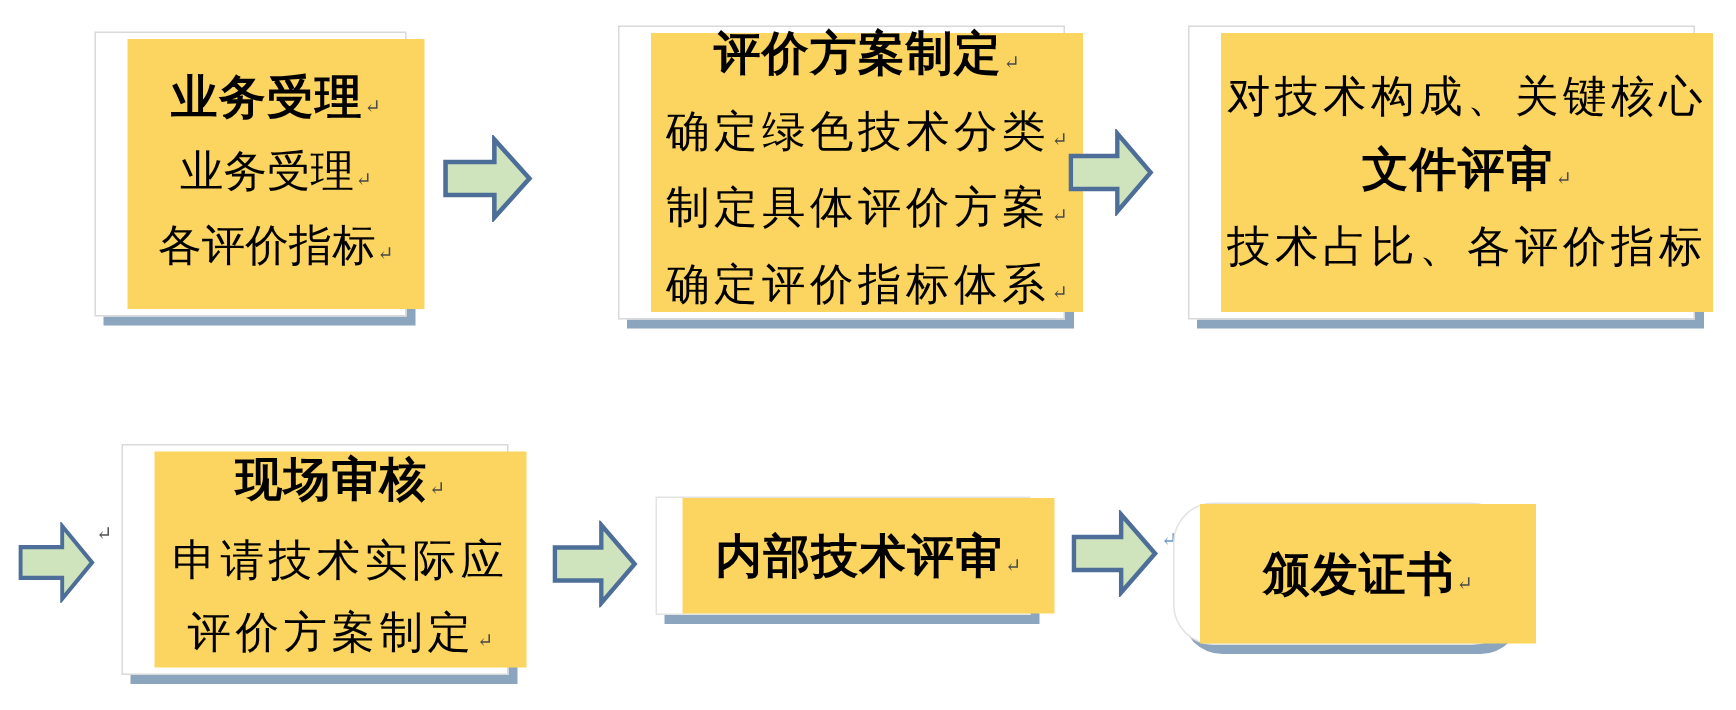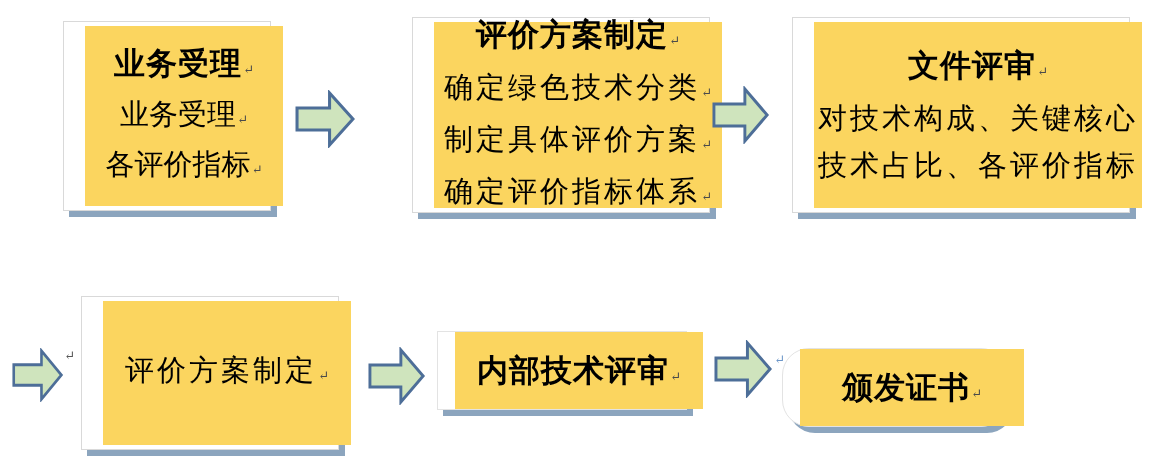--- a/index.html
+++ b/index.html
@@ -70,21 +70,21 @@
     fill: var(--arrow-fill, #cfe4bd);
     stroke: var(--arrow-stroke, #4d6e98);
     stroke-width: 3;
   }
   
   #box1 { left: 63px;  top: 21px;  width: 208px; height: 190px; }
   #box2 { left: 412px; top: 17px;  width: 298px; height: 196px; }
   #box3 { left: 792px; top: 17px;  width: 338px; height: 196px; }
   #box4 { left: 81px;  top: 296px; width: 258px; height: 154px; }
   #box5 { left: 437px; top: 331px; width: 250px; height: 79px;  }
-  #box6 { left: 782px; top: 348px; width: 226px; height: 79px; border-radius: 27px;  }
+  #box6 { left: 782px; top: 335px; width: 226px; height: 95px; border-radius: 27px;  }
   #arrow1 { left: 295px; top: 90px;  width: 61px; height: 58px; }
   #arrow2 { left: 712px; top: 86px;  width: 58px; height: 58px; }
   #arrow3 { left: 12px;  top: 348px; width: 52px; height: 54px; }
   #arrow4 { left: 368px; top: 347px; width: 58px; height: 58px; }
   #arrow5 { left: 714px; top: 340px; width: 59px; height: 58px; }
   #fmark1 { left: 64px;  top: 348px; }
   #fmark2 { left: 774px; top: 352px; }
 </style>
 </head>
 <body>
@@ -115,35 +115,37 @@
   </div>
 
   <div class="arrow" id="arrow2">
     <svg viewBox="0 0 60 58" preserveAspectRatio="none">
         <polygon points="2,18 34,18 34,3 57,29 34,55 34,40 2,40"></polygon>
       </svg>
   </div>
 
   <div class="step-box" id="box3">
     <div class="fill lh47 ls3">
+      <div class="line"><span>对技术构成、关键核心</span></div>
       <div class="line t"><span>文件评审</span><span class="pmark">↵</span></div>
-      <div class="line"><span>对技术构成、关键核心</span></div>
       <div class="line"><span>技术占比、各评价指标</span></div>
     </div>
   </div>
 
   <div class="arrow" id="arrow3">
     <svg viewBox="0 0 60 58" preserveAspectRatio="none">
         <polygon points="2,18 34,18 34,3 57,29 34,55 34,40 2,40"></polygon>
       </svg>
   </div>
   <span class="float-mark" id="fmark1">↵</span>
 
   <div class="step-box" id="box4">
     <div class="fill lh48 ls3">
+      <div class="line t"><span>现场审核</span><span class="pmark">↵</span></div>
+      <div class="line"><span>申请技术实际应</span></div>
       <div class="line"><span>评价方案制定</span><span class="pmark">↵</span></div>
     </div>
   </div>
 
   <div class="arrow" id="arrow4">
     <svg viewBox="0 0 60 58" preserveAspectRatio="none">
         <polygon points="2,18 34,18 34,3 57,29 34,55 34,40 2,40"></polygon>
       </svg>
   </div>
 

